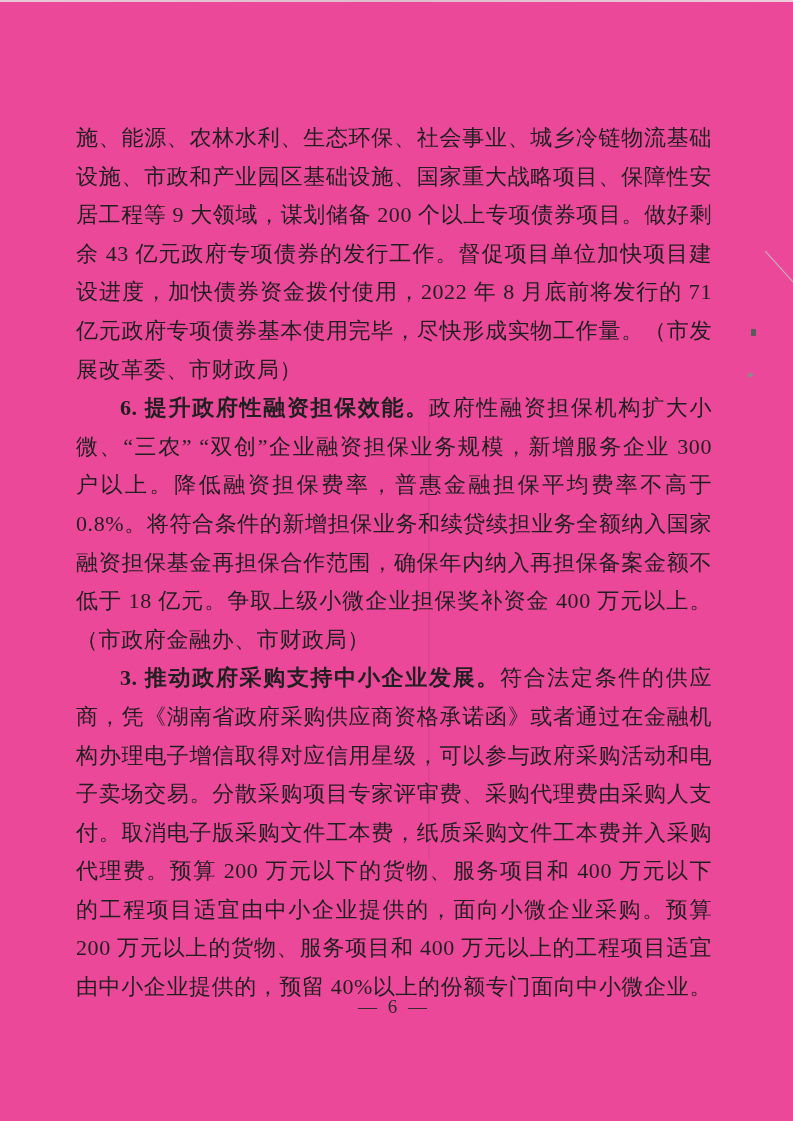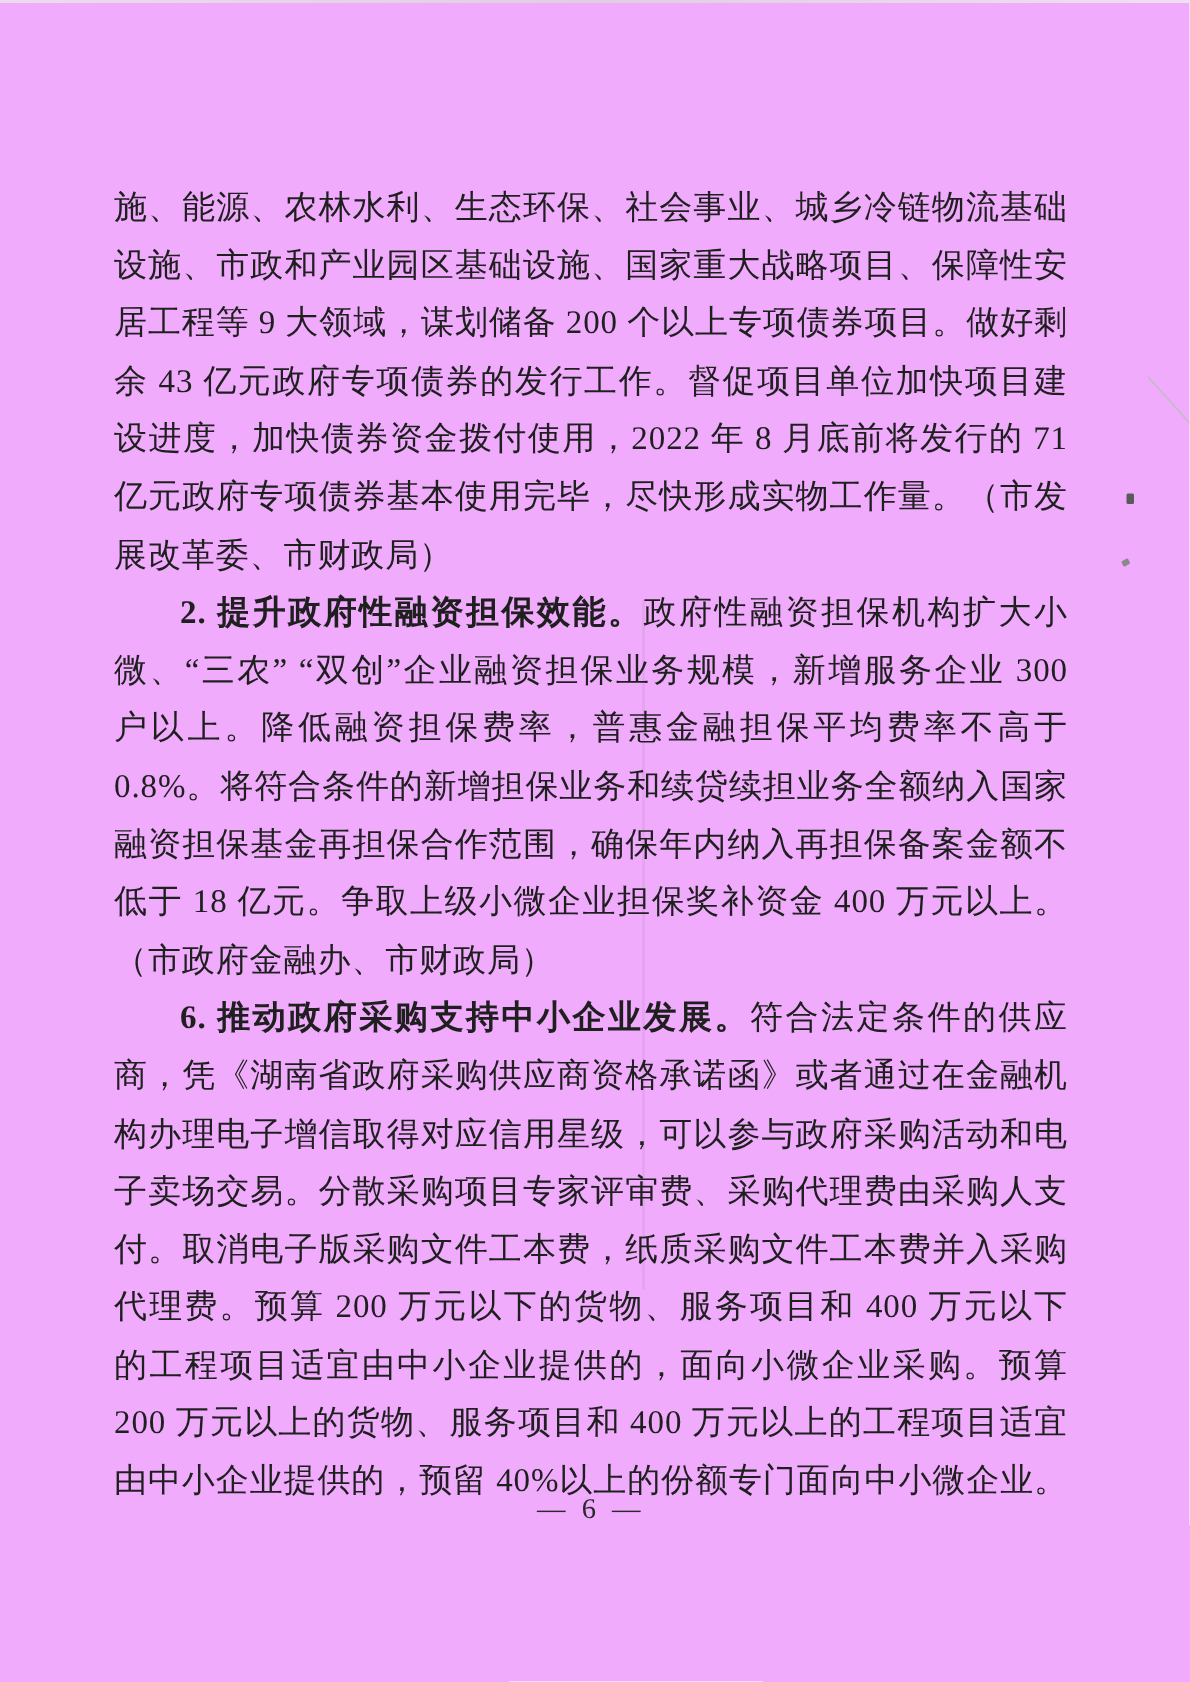--- a/index.html
+++ b/index.html
@@ -4,21 +4,21 @@
 <style>
   html, body {
     margin: 0;
     padding: 0;
     background: #ffffff;
   }
   .page {
     position: relative;
     width: 793px;
     height: 1121px;
-    background: #f0abfc;
+    background: #ec4899;
     overflow: hidden;
     font-family: "Liberation Serif", "DejaVu Serif", serif;
     color: #1f1f1f;
   }
   
   .scan-edge {
     position: absolute;
     left: 0; top: 0;
     width: 100%; height: 2px;
     background: linear-gradient(to right, #e9e9e9, #d9d9d9, #eeeeee);
@@ -73,20 +73,20 @@
   }
 </style>
 </head>
 <body>
 
 <div class="page">
   <div class="scan-edge"></div>
   <div class="fold-line"></div>
   <div class="doc-body" id="doc-body">
       <p class="para"><span class="run">施、能源、农林水利、生态环保、社会事业、城乡冷链物流基础设施、市政和产业园区基础设施、国家重大战略项目、保障性安居工程等 9 大领域，谋划储备 200 个以上专项债券项目。做好剩余 43 亿元政府专项债券的发行工作。督促项目单位加快项目建设进度，加快债券资金拨付使用，2022 年 8 月底前将发行的 71 亿元政府专项债券基本使用完毕，尽快形成实物工作量。（市发展改革委、市财政局）</span></p>
-      <p class="para indent"><span class="run bold">2. 提升政府性融资担保效能。</span><span class="run">政府性融资担保机构扩大小微、“三农” “双创”企业融资担保业务规模，新增服务企业 300 户以上。降低融资担保费率，普惠金融担保平均费率不高于 0.8%。将符合条件的新增担保业务和续贷续担业务全额纳入国家融资担保基金再担保合作范围，确保年内纳入再担保备案金额不低于 18 亿元。争取上级小微企业担保奖补资金 400 万元以上。（市政府金融办、市财政局）</span></p>
-      <p class="para indent"><span class="run bold">6. 推动政府采购支持中小企业发展。</span><span class="run">符合法定条件的供应商，凭《湖南省政府采购供应商资格承诺函》或者通过在金融机构办理电子增信取得对应信用星级，可以参与政府采购活动和电子卖场交易。分散采购项目专家评审费、采购代理费由采购人支付。取消电子版采购文件工本费，纸质采购文件工本费并入采购代理费。预算 200 万元以下的货物、服务项目和 400 万元以下的工程项目适宜由中小企业提供的，面向小微企业采购。预算 200 万元以上的货物、服务项目和 400 万元以上的工程项目适宜由中小企业提供的，预留 40%以上的份额专门面向中小微企业。（市财政</span></p>
+      <p class="para indent"><span class="run bold">6. 提升政府性融资担保效能。</span><span class="run">政府性融资担保机构扩大小微、“三农” “双创”企业融资担保业务规模，新增服务企业 300 户以上。降低融资担保费率，普惠金融担保平均费率不高于 0.8%。将符合条件的新增担保业务和续贷续担业务全额纳入国家融资担保基金再担保合作范围，确保年内纳入再担保备案金额不低于 18 亿元。争取上级小微企业担保奖补资金 400 万元以上。（市政府金融办、市财政局）</span></p>
+      <p class="para indent"><span class="run bold">3. 推动政府采购支持中小企业发展。</span><span class="run">符合法定条件的供应商，凭《湖南省政府采购供应商资格承诺函》或者通过在金融机构办理电子增信取得对应信用星级，可以参与政府采购活动和电子卖场交易。分散采购项目专家评审费、采购代理费由采购人支付。取消电子版采购文件工本费，纸质采购文件工本费并入采购代理费。预算 200 万元以下的货物、服务项目和 400 万元以下的工程项目适宜由中小企业提供的，面向小微企业采购。预算 200 万元以上的货物、服务项目和 400 万元以上的工程项目适宜由中小企业提供的，预留 40%以上的份额专门面向中小微企业。（市财政</span></p>
     </div>
   <div class="pagenum">— 6 —</div>
   <div class="speck s1"></div>
   <div class="speck s2"></div>
   <div class="scratch"></div>
 </div>
 
 </body></html>

